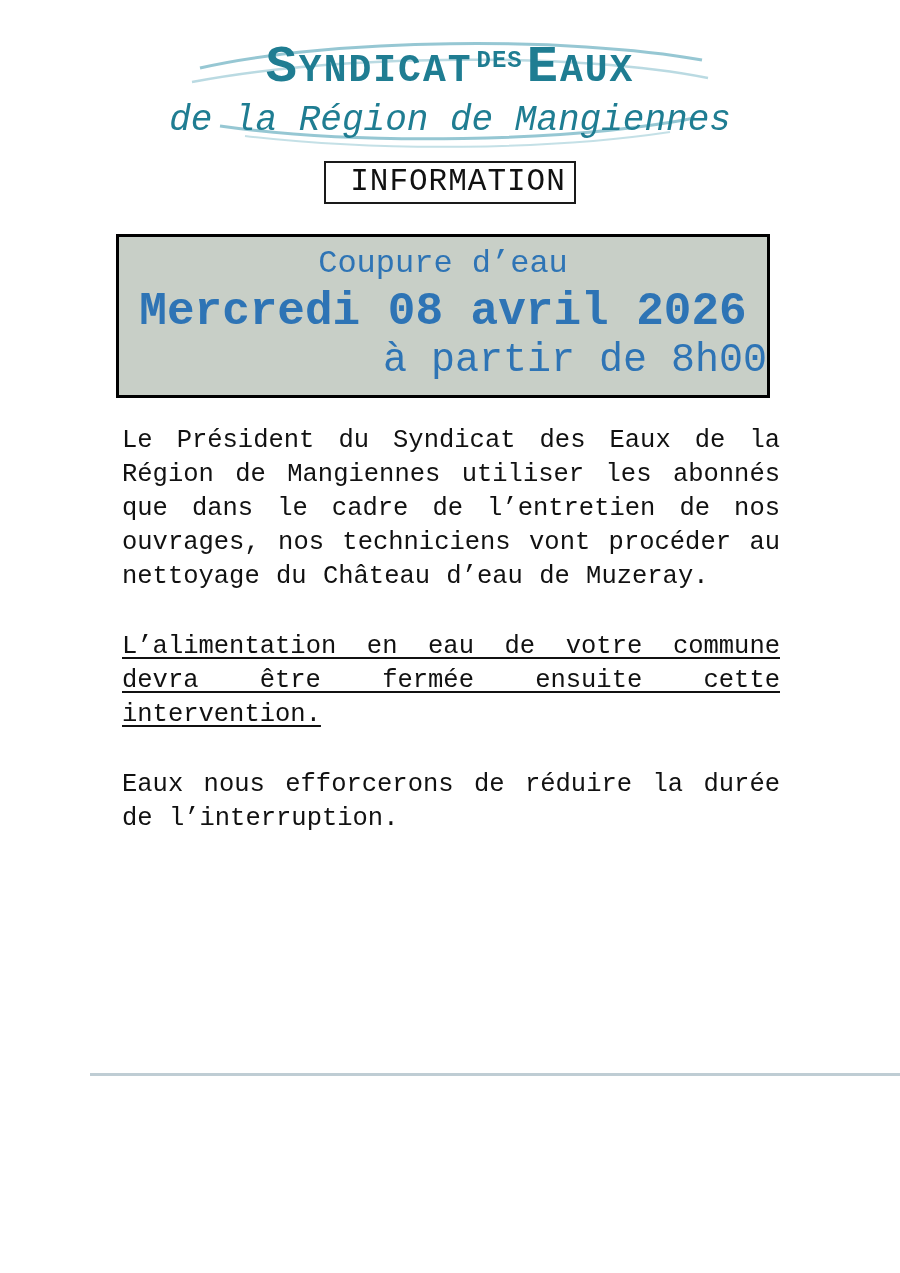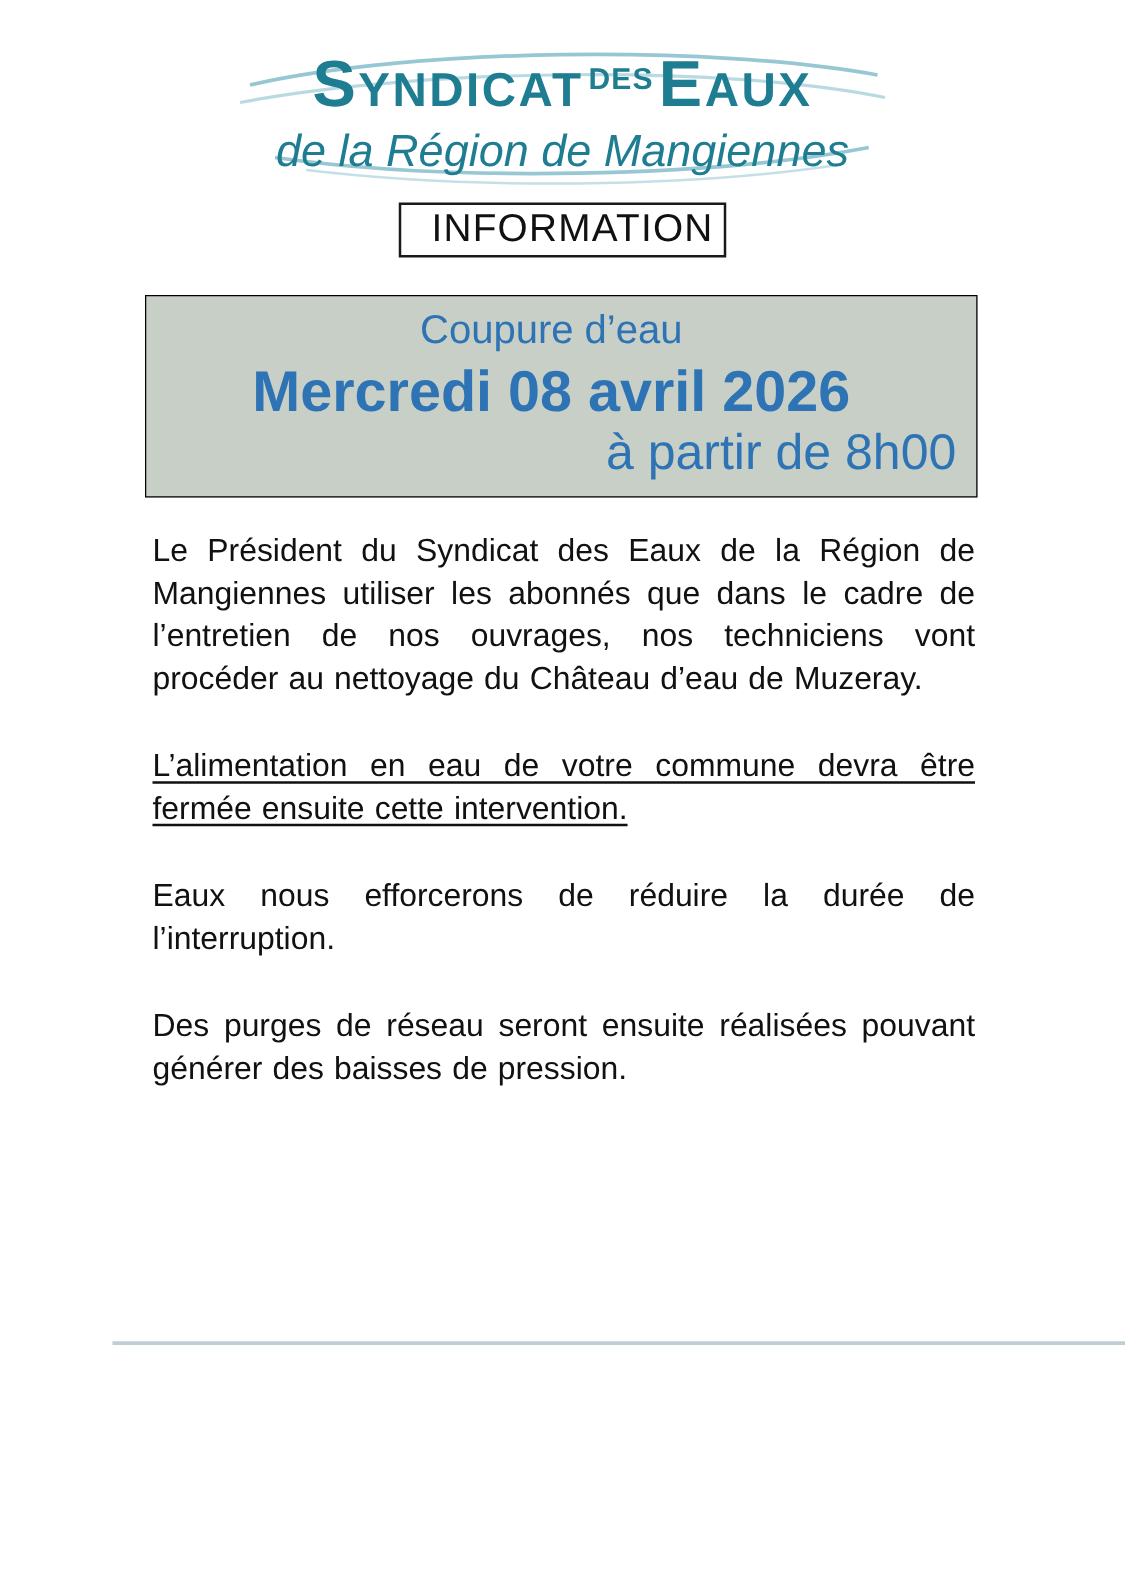--- a/index.html
+++ b/index.html
@@ -2,21 +2,21 @@
 <html style="--logo-teal: #1f7d92; --banner-bg: #c8cfc7; --banner-blue: #2e74b5;"><head>
 <meta charset="utf-8">
 <style>
   html, body { margin: 0; padding: 0; background: #ffffff; }
   .page {
     position: relative;
     width: 900px;
     height: 1098px;
     margin: 0 auto;
     background: #ffffff;
-    font-family: Liberation Sans, sans-serif;
+    font-family: Liberation Mono, monospace;
     color: #1a1a1a;
     overflow: hidden;
   }
 
   
   .logo-block {
     position: relative;
     padding-top: 42px;
     text-align: center;
   }
@@ -68,23 +68,23 @@
     color: #111;
     letter-spacing: 0.5px;
   }
 
   
   .banner {
     margin: 30px auto 0 auto;
     width: 648px;
     margin-left: 116px;
     background: var(--banner-bg, #c8cfc7);
-    border: 1px solid #000000;
+    border: 3px solid #000000;
     text-align: center;
-    padding: 8px 16px 12px 0;
+    padding: 8px 0 12px 0;
   }
   .banner-line1 { font-size: 32px; color: var(--banner-blue, #2e74b5); }
   .banner-line2 { font-size: 46px; font-weight: bold; color: var(--banner-blue, #2e74b5); margin-top: 4px; }
   .banner-line3 { font-size: 40px; color: var(--banner-blue, #2e74b5); margin-top: 0; text-align: right; }
 
   
   .body-text {
     margin: 26px 120px 0 122px;
     font-size: 25.5px;
     line-height: 34px;
@@ -138,18 +138,17 @@
   <div class="banner">
     <div class="banner-line1">Coupure d’eau</div>
     <div class="banner-line2">Mercredi 08 avril 2026</div>
     <div class="banner-line3">à partir de 8h00</div>
   </div>
 
   <div class="body-text">
     <p>Le Président du Syndicat des Eaux de la Région de Mangiennes utiliser les abonnés que dans le cadre de l’entretien de nos ouvrages, nos techniciens vont procéder au nettoyage du Château d’eau de Muzeray.</p>
     <p class="underlined">L’alimentation en eau de votre commune devra être fermée ensuite cette intervention.</p>
     <p>Eaux nous efforcerons de réduire la durée de l’interruption.</p>
-    <p>Des purges de réseau seront ensuite réalisées pouvant générer des baisses de pression.</p>
   </div>
 
   <div class="bottom-rule"></div>
 
 </div>
 
 </body></html>

